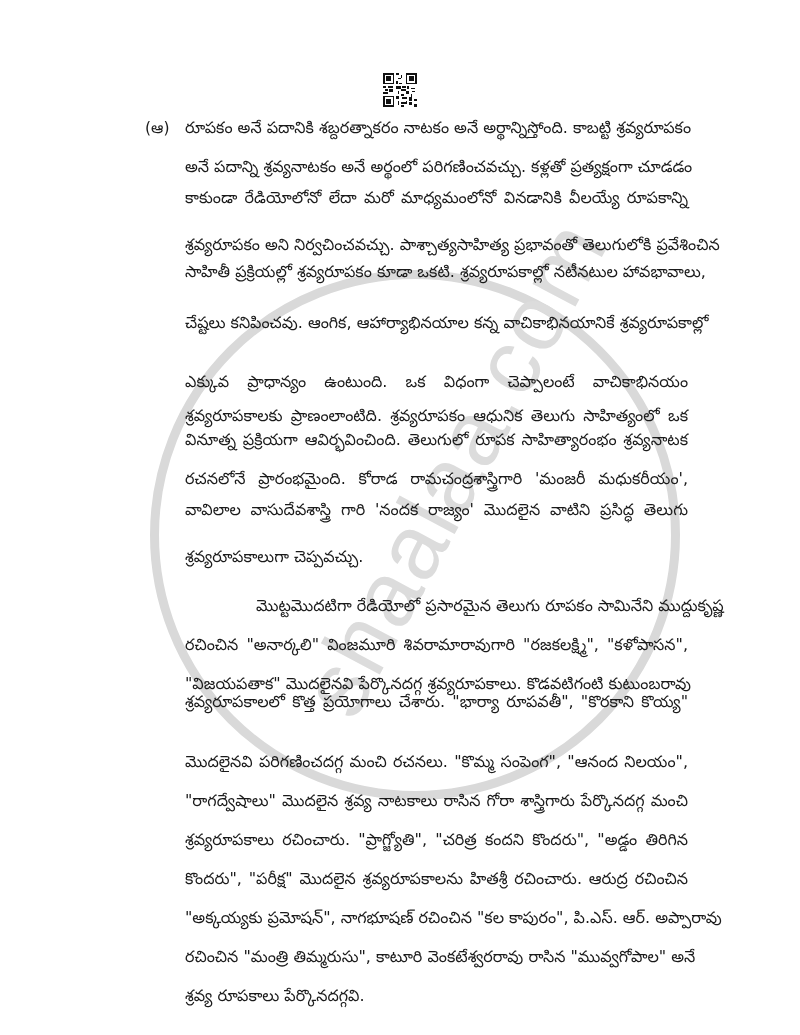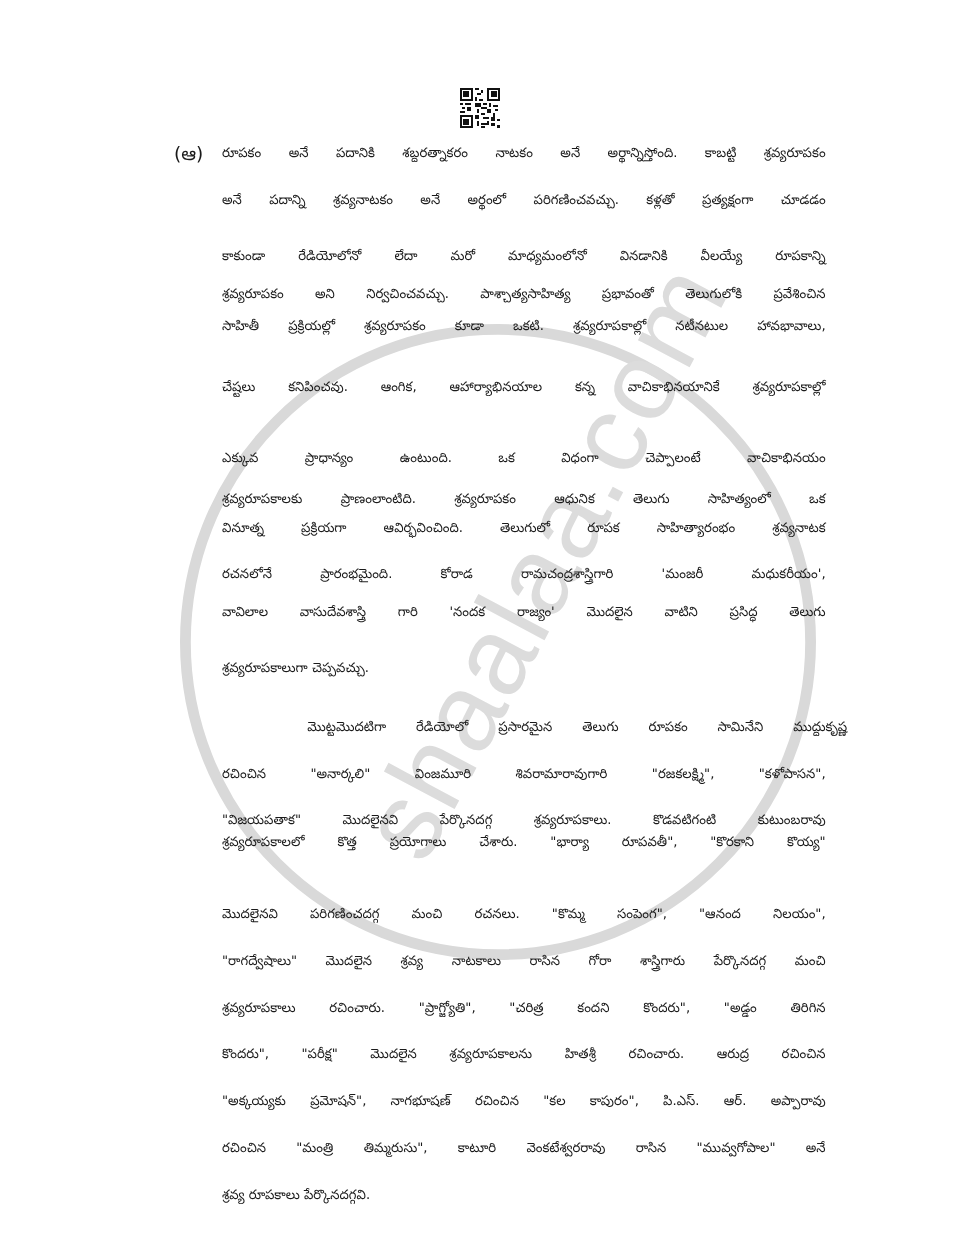--- a/index.html
+++ b/index.html
@@ -58,21 +58,21 @@
     .qlabel {
       position: absolute;
       left: 145px;
       top: 119px;
       font-size: 15.5px;
     }
     .line {
       position: absolute;
       left: 185px;
       width: 503px;
-      font-size: 11px;
+      font-size: 16px;
       line-height: 20px;
       white-space: nowrap;
       text-align: justify;
       text-align-last: justify;
     }
     .line.last {
       text-align-last: left;
     }
     .line.indent {
       left: 256px;
@@ -129,21 +129,21 @@
     <rect x="11" y="20" width="2" height="1"></rect>
   </g>
 </svg>
 
 <div class="content">
   <span class="qlabel">(ఆ)</span>
 
   <div>
     <div class="line" style="top:118px">రూపకం అనే పదానికి శబ్దరత్నాకరం నాటకం అనే అర్థాన్నిస్తోంది. కాబట్టి శ్రవ్యరూపకం</div>
     <div class="line" style="top:157px">అనే పదాన్ని శ్రవ్యనాటకం అనే అర్థంలో పరిగణించవచ్చు. కళ్లతో ప్రత్యక్షంగా చూడడం</div>
-    <div class="line" style="top:204px">కాకుండా రేడియోలోనో లేదా మరో మాధ్యమంలోనో వినడానికి వీలయ్యే రూపకాన్ని</div>
+    <div class="line" style="top:188px">కాకుండా రేడియోలోనో లేదా మరో మాధ్యమంలోనో వినడానికి వీలయ్యే రూపకాన్ని</div>
     <div class="line" style="top:235px">శ్రవ్యరూపకం అని నిర్వచించవచ్చు. పాశ్చాత్యసాహిత్య ప్రభావంతో తెలుగులోకి ప్రవేశించిన</div>
     <div class="line" style="top:262px">సాహితీ ప్రక్రియల్లో శ్రవ్యరూపకం కూడా ఒకటి. శ్రవ్యరూపకాల్లో నటీనటుల హావభావాలు,</div>
     <div class="line" style="top:313px">చేష్టలు కనిపించవు. ఆంగిక, ఆహార్యాభినయాల కన్న వాచికాభినయానికే శ్రవ్యరూపకాల్లో</div>
     <div class="line" style="top:372px">ఎక్కువ ప్రాధాన్యం ఉంటుంది. ఒక విధంగా చెప్పాలంటే వాచికాభినయం</div>
     <div class="line" style="top:406px">శ్రవ్యరూపకాలకు ప్రాణంలాంటిది. శ్రవ్యరూపకం ఆధునిక తెలుగు సాహిత్యంలో ఒక</div>
     <div class="line" style="top:430px">వినూత్న ప్రక్రియగా ఆవిర్భవించింది. తెలుగులో రూపక సాహిత్యారంభం శ్రవ్యనాటక</div>
     <div class="line" style="top:469px">రచనలోనే ప్రారంభమైంది. కోరాడ రామచంద్రశాస్త్రిగారి 'మంజరీ మధుకరీయం',</div>
     <div class="line" style="top:500px">వావిలాల వాసుదేవశాస్త్రి గారి 'నందక రాజ్యం' మొదలైన వాటిని ప్రసిద్ధ తెలుగు</div>
     <div class="line last" style="top:547px">శ్రవ్యరూపకాలుగా చెప్పవచ్చు.</div>
   </div>

